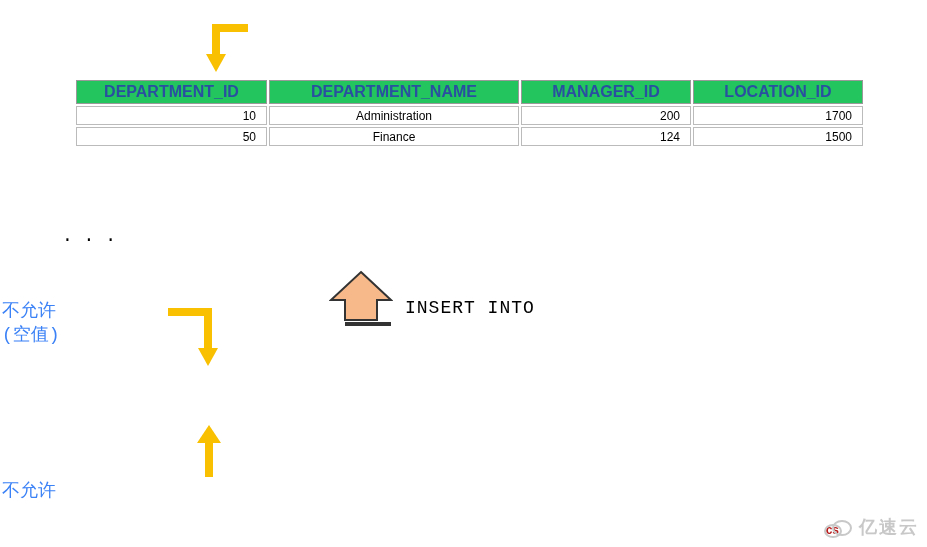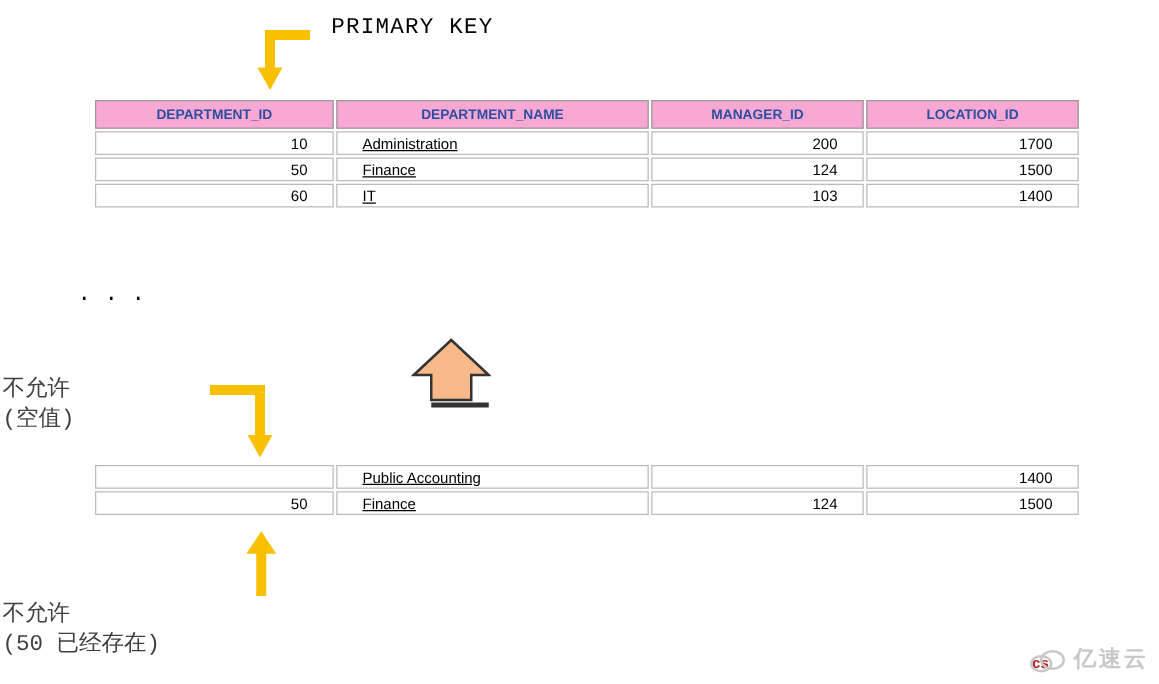--- a/index.html
+++ b/index.html
@@ -1,33 +1,32 @@
 <!DOCTYPE html>
 <html><head>
 <meta charset="utf-8">
 <style>
   html,body{margin:0;padding:0;background:#fff;font-family:Arial,Helvetica,sans-serif;font-size:13px;color:#000;}
   .page{position:relative;width:927px;height:547px;}
   .mono{font-family:"Courier New",monospace;font-size:18px;letter-spacing:1px;}
-  .red{color:#404040;font-family:"SimSun","宋体","Courier New",monospace;font-size:18px;}
+  .red{color:#3b82f6;font-family:"SimSun","宋体","Courier New",monospace;font-size:18px;}
   .tbl{border-collapse:separate;border-spacing:2px;}
-  .tbl th{background:#f9a8d4;color:#2a4fa0;font-weight:bold;font-size:11px;text-align:center;border:1px solid #999;padding:2px 6px;height:17px;}
-  .tbl td{background:#fff;border:1px solid #bbb;padding:1px 20px;height:15px;font-size:12px;}
+  .tbl th{background:#22c55e;color:#2a4fa0;font-weight:bold;font-size:16px;text-align:center;border:1px solid #999;padding:2px 6px;height:17px;}
+  .tbl td{background:#fff;border:1px solid #bbb;padding:1px 10px;height:15px;font-size:12px;}
   .tbl td.num{text-align:right;}
-  .tbl td.txt{text-align:left;text-decoration:underline;}
+  .tbl td.txt{text-align:center;}
   .ellipsis{font-family:"Courier New",monospace;font-size:18px;}
   .watermark{position:absolute;right:8px;bottom:8px;font-size:18px;color:#c8c8c8;font-weight:bold;letter-spacing:2px;text-align:center;}
   .watermark svg{vertical-align:middle;}
   .cs{position:absolute;right:88px;bottom:10px;font-size:12px;color:#b91c1c;font-weight:bold;}
 </style>
 </head>
 <body>
 <div class="page">
 
-<div class="mono" style="position:absolute;left:265px;top:12px;">PRIMARY KEY</div>
 
 <div style="position:absolute;left:198px;top:18px;">
 <svg width="56" height="56">
   <path d="M50 10 L18 10 L18 38" stroke="#f8c000" stroke-width="8" fill="none"></path>
   <polygon points="18,54 8,36 28,36" fill="#f8c000"></polygon>
 </svg>
 </div>
 
 <div style="position:absolute;left:74px;top:78px;">
 <table class="tbl">
@@ -49,85 +48,55 @@
             <td class="txt">Administration</td>
             <td class="num">200</td>
             <td class="num">1700</td>
           </tr>
   <tr>
             <td class="num">50</td>
             <td class="txt">Finance</td>
             <td class="num">124</td>
             <td class="num">1500</td>
           </tr>
-  <tr>
-            <td class="num">60</td>
-            <td class="txt">IT</td>
-            <td class="num">103</td>
-            <td class="num">1400</td>
-          </tr>
 </tbody>
       </table>
 </div>
 
 <div class="ellipsis" style="position:absolute;left:62px;top:226px;">. . .</div>
 
 <div style="position:absolute;left:329px;top:270px;">
 <svg width="64" height="60">
   <polygon points="32,2 62,30 48,30 48,50 16,50 16,30 2,30" fill="#f7b98a" stroke="#333" stroke-width="2"></polygon>
   <line x1="16" y1="54" x2="62" y2="54" stroke="#333" stroke-width="4"></line>
 </svg>
 </div>
+<div class="mono" style="position:absolute;left:405px;top:298px;">INSERT INTO</div>
 
 <div class="red" style="position:absolute;left:2px;top:298px;">不允许</div>
 <div class="red" style="position:absolute;left:2px;top:322px;">(空值)</div>
 
 <div style="position:absolute;left:168px;top:302px;">
 <svg width="56" height="66">
   <path d="M0 10 L40 10 L40 12" stroke="#f8c000" stroke-width="8" fill="none"></path>
   <path d="M40 12 L40 20" stroke="#f8c000" stroke-width="8" fill="none"></path>
   <line x1="40" y1="18" x2="40" y2="48" stroke="#f8c000" stroke-width="8"></line>
   <polygon points="40,64 30,46 50,46" fill="#f8c000"></polygon>
 </svg>
 </div>
 
-<div style="position:absolute;left:74px;top:370px;">
-<table class="tbl">
-  <colgroup>
-          <col style="width:191px">
-          <col style="width:250px">
-          <col style="width:170px">
-          <col style="width:170px">
-        </colgroup>
-  <tbody>
-          <tr>
-            <td class="num"></td>
-            <td class="txt">Public Accounting</td>
-            <td class="num"></td>
-            <td class="num">1400</td>
-          </tr>
-  <tr>
-            <td class="num">50</td>
-            <td class="txt">Finance</td>
-            <td class="num">124</td>
-            <td class="num">1500</td>
-          </tr>
-</tbody>
-      </table>
-</div>
 
 <div style="position:absolute;left:195px;top:425px;">
 <svg width="28" height="52">
   <polygon points="14,0 26,18 2,18" fill="#f8c000"></polygon>
   <line x1="14" y1="16" x2="14" y2="52" stroke="#f8c000" stroke-width="8"></line>
 </svg>
 </div>
 
 <div class="red" style="position:absolute;left:2px;top:478px;">不允许</div>
-<div class="red" style="position:absolute;left:2px;top:502px;">(50 已经存在)</div>
 
 <div class="cs">cs</div>
 
 <div class="watermark">
   <svg width="30" height="22">
     <ellipse cx="11" cy="14" rx="8" ry="6" fill="none" stroke="#c8c8c8" stroke-width="2"></ellipse>
     <ellipse cx="20" cy="11" rx="9" ry="7" fill="none" stroke="#c8c8c8" stroke-width="2"></ellipse>
   </svg>
   <span>亿速云</span>
 </div>

